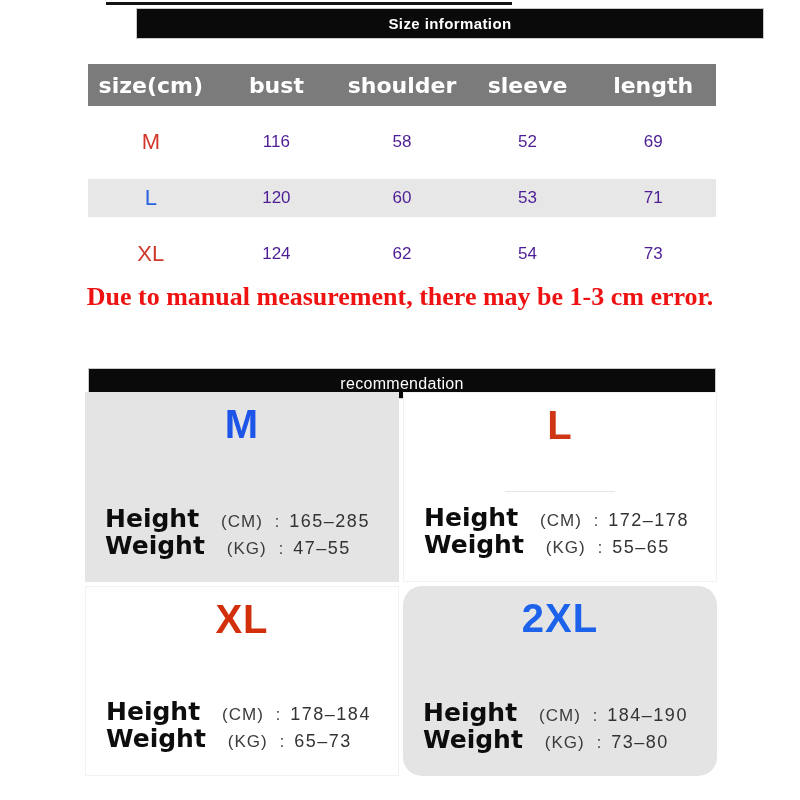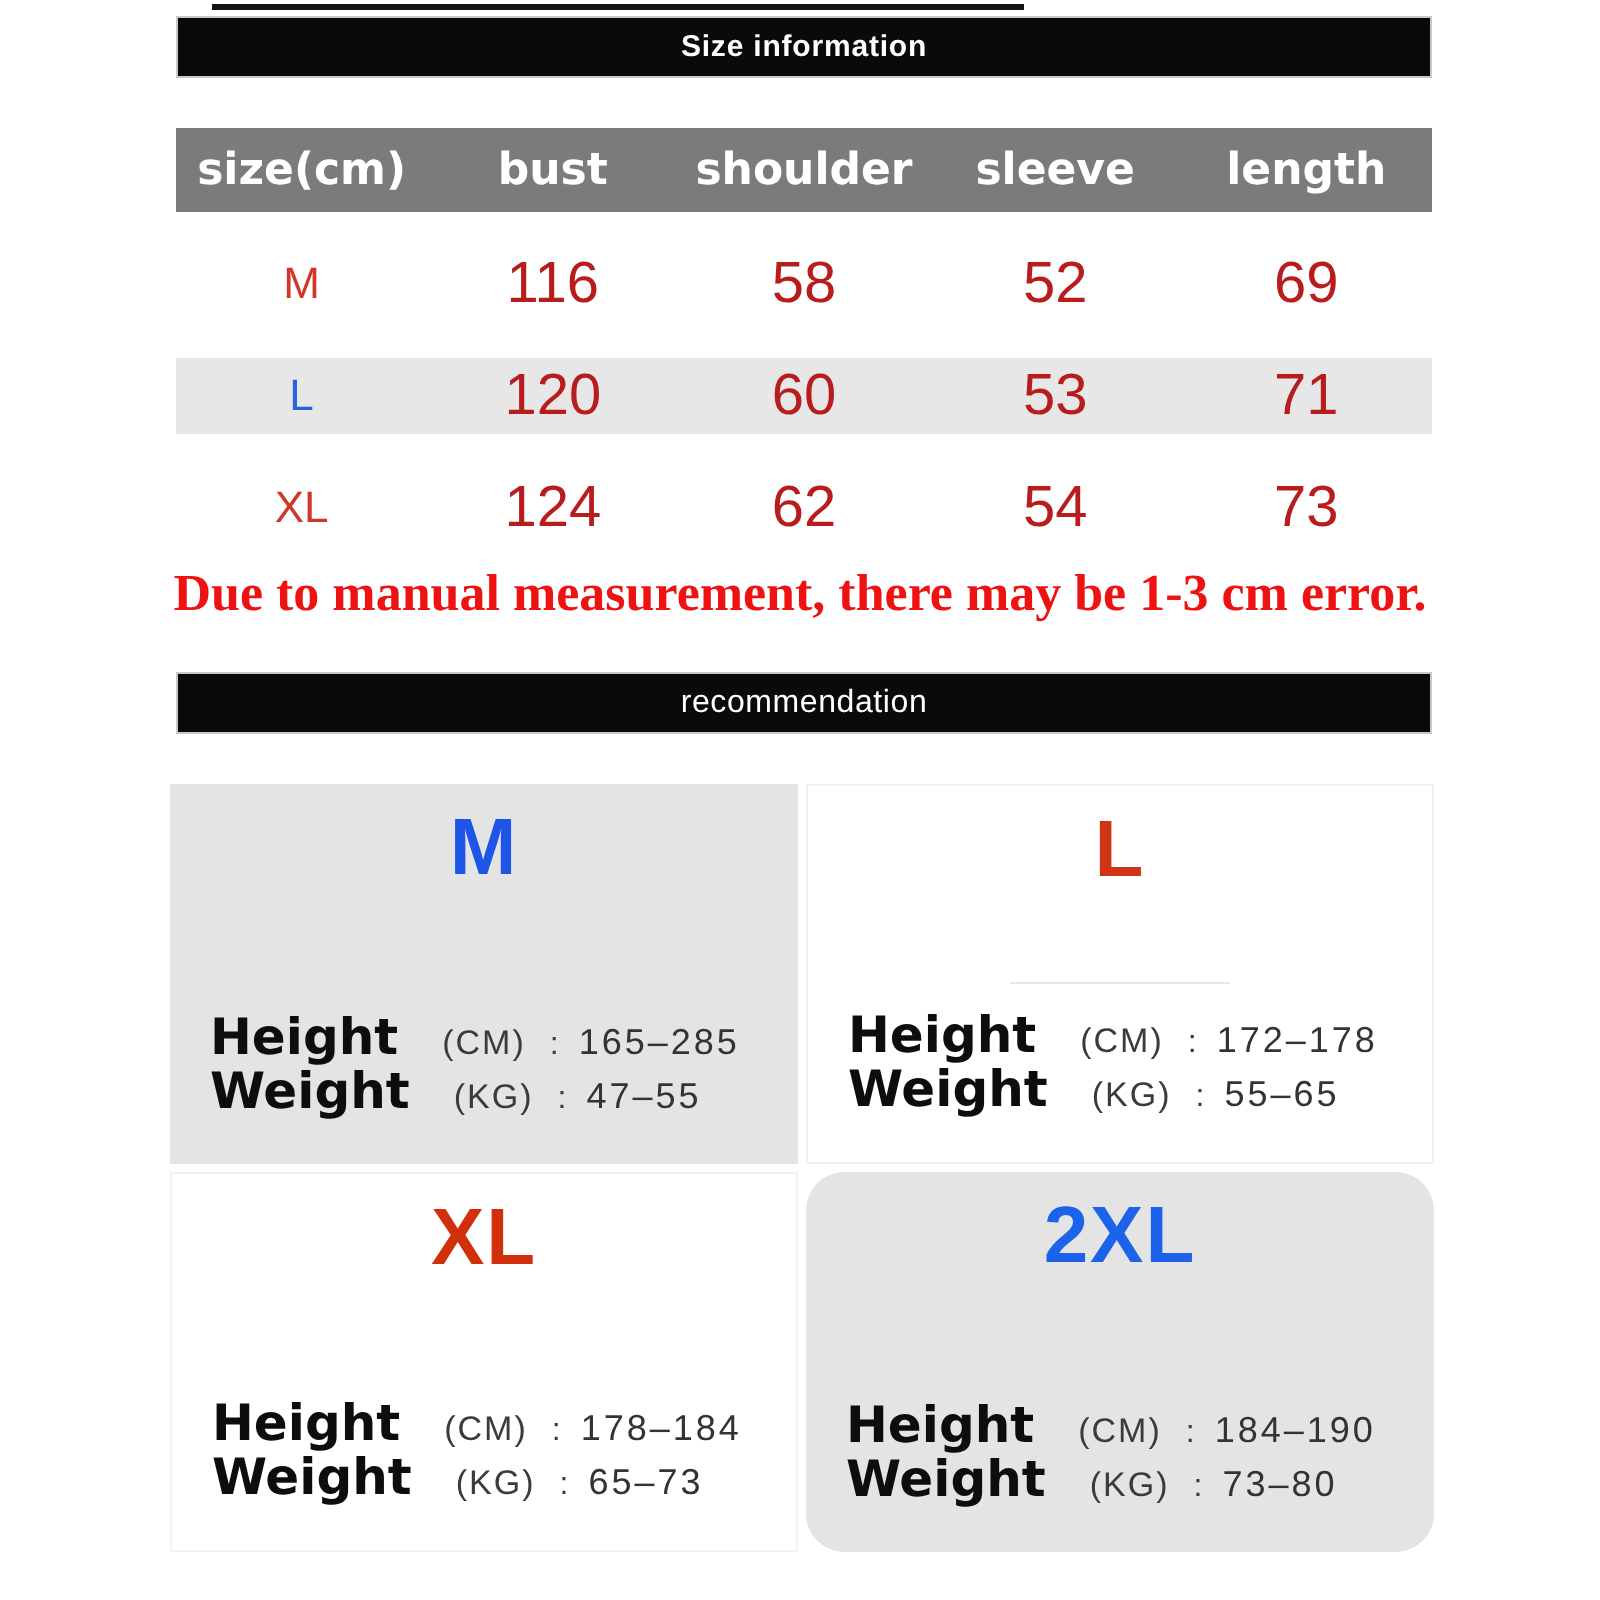--- a/index.html
+++ b/index.html
@@ -4,32 +4,32 @@
 <style>
   * { margin:0; padding:0; box-sizing:border-box; }
   html,body { background:#ffffff; }
   body { font-family:"Liberation Sans", sans-serif; }
   .page { position:relative; width:800px; height:800px; background:#ffffff; overflow:hidden; }
 
   .top-mark { position:absolute; left:106px; top:2px; width:406px; height:3px; background:#141414; }
 
   .black-bar { position:absolute; left:88px; width:628px; height:31px;
     border:1px solid #c9c9c9; color:#fff; display:flex; align-items:center; justify-content:center; }
-  .size-bar { top:8px; font-size:15px; font-weight:bold; letter-spacing:.4px; }
+  .size-bar { top:8px; font-size:15px; font-weight:bold; letter-spacing:.4px;margin-left:48px; }
   .rec-bar { top:336px; font-size:16px; letter-spacing:.3px; }
 
   .size-table { position:absolute; left:88px; top:64px; width:628px; }
   .thead { display:flex; height:42px; align-items:center; }
   .th { flex:1; text-align:center; color:#ffffff; font-family:"DejaVu Sans", sans-serif;
         font-weight:bold; font-size:22px; }
   .trow { display:flex; height:38px; align-items:center; }
   .row-m { margin-top:17px; }
   .row-l { margin-top:18px; }
   .row-xl { margin-top:18px; }
-  .td { flex:1; text-align:center; font-size:29px; color:#b91c1c; }
+  .td { flex:1; text-align:center; font-size:17px; color:#4c1d95; }
   .td.size { font-size:22px; font-weight:500; }
 
   .note { position:absolute; top:282px; left:0; width:800px; text-align:center;
     font-family:"DejaVu Sans", sans-serif; font-weight:bold; font-size:26px; line-height:30px; }
 
   .grid { position:absolute; left:85px; top:392px; width:632px;
     display:grid; grid-template-columns:1fr 1fr; grid-template-rows:190px 190px; gap:4px; }
   .cell { position:relative; }
   .cell.white { border:1px solid #f2f2f2; }
   .big-size { text-align:center; margin-top:10px; font-size:40px; font-weight:bold; letter-spacing:1px; }
@@ -82,21 +82,21 @@
       <span class="td size" style="color: rgb(208, 55, 42);">XL</span>
       <span class="td">124</span>
       <span class="td">62</span>
       <span class="td">54</span>
       <span class="td">73</span>
     </div>
   </div>
 
   <div class="note" style="color: rgb(238, 18, 18); font-family: Liberation Serif, serif;">Due to manual measurement, there may be 1-3 cm error.</div>
 
-  <div class="black-bar rec-bar" style="background-color: rgb(10, 10, 10);">
+  <div class="black-bar rec-bar" style="background-color: rgb(10, 10, 10); margin-top: 32px;">
     <span>recommendation</span>
   </div>
 
   <div class="grid">
 
     <div class="cell" style="background-color: rgb(228, 228, 228);">
       <div class="big-size" style="color: rgb(29, 85, 232);">M</div>
       <div class="lines">
         <div class="line">
           <span class="lbl">Height</span>

